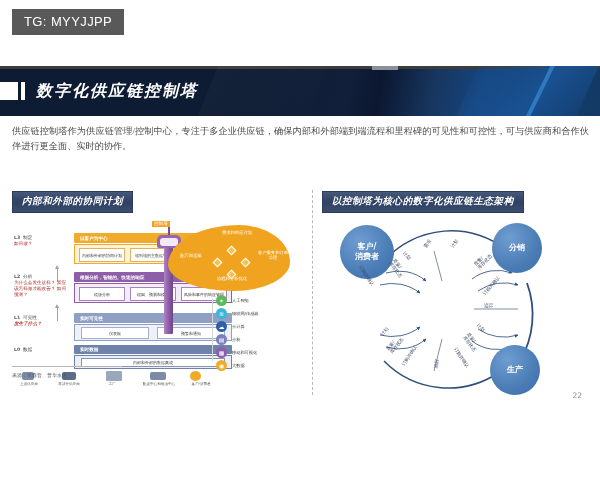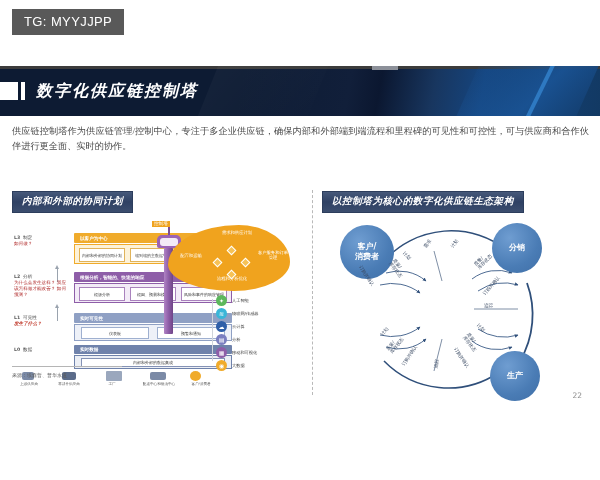--- a/index.html
+++ b/index.html
@@ -362,21 +362,21 @@
       </svg>
 
 
       <div class="node" style="left:170px; top:2px; width:50px; height:50px;">
         <span style="white-space:pre-line;">分销</span>
       </div>
       <div class="node" style="left:18px; top:4px; width:54px; height:54px;">
         <span style="white-space:pre-line;">客户/
 消费者</span>
       </div>
-      <div class="node" style="left:168px; top:130px; width:50px; height:50px;">
+      <div class="node" style="left:168px; top:124px; width:50px; height:50px;">
         <span style="white-space:pre-line;">生产</span>
       </div>
 
       <div class="arc-lbl" style="left:101px; top:20px; transform:rotate(-55deg);">需求</div>
       <div class="arc-lbl" style="left:128px; top:20px; transform:rotate(-58deg);">计划</div>
 
       <div class="arc-lbl" style="left:80px; top:32px; transform:rotate(48deg);">计划</div>
       <div class="arc-lbl" style="left:66px; top:42px; transform:rotate(52deg); white-space:pre-line;">质量/
 库存状态</div>
       <div class="arc-lbl" style="left:33px; top:52px; transform:rotate(56deg);">订购并确认</div>

